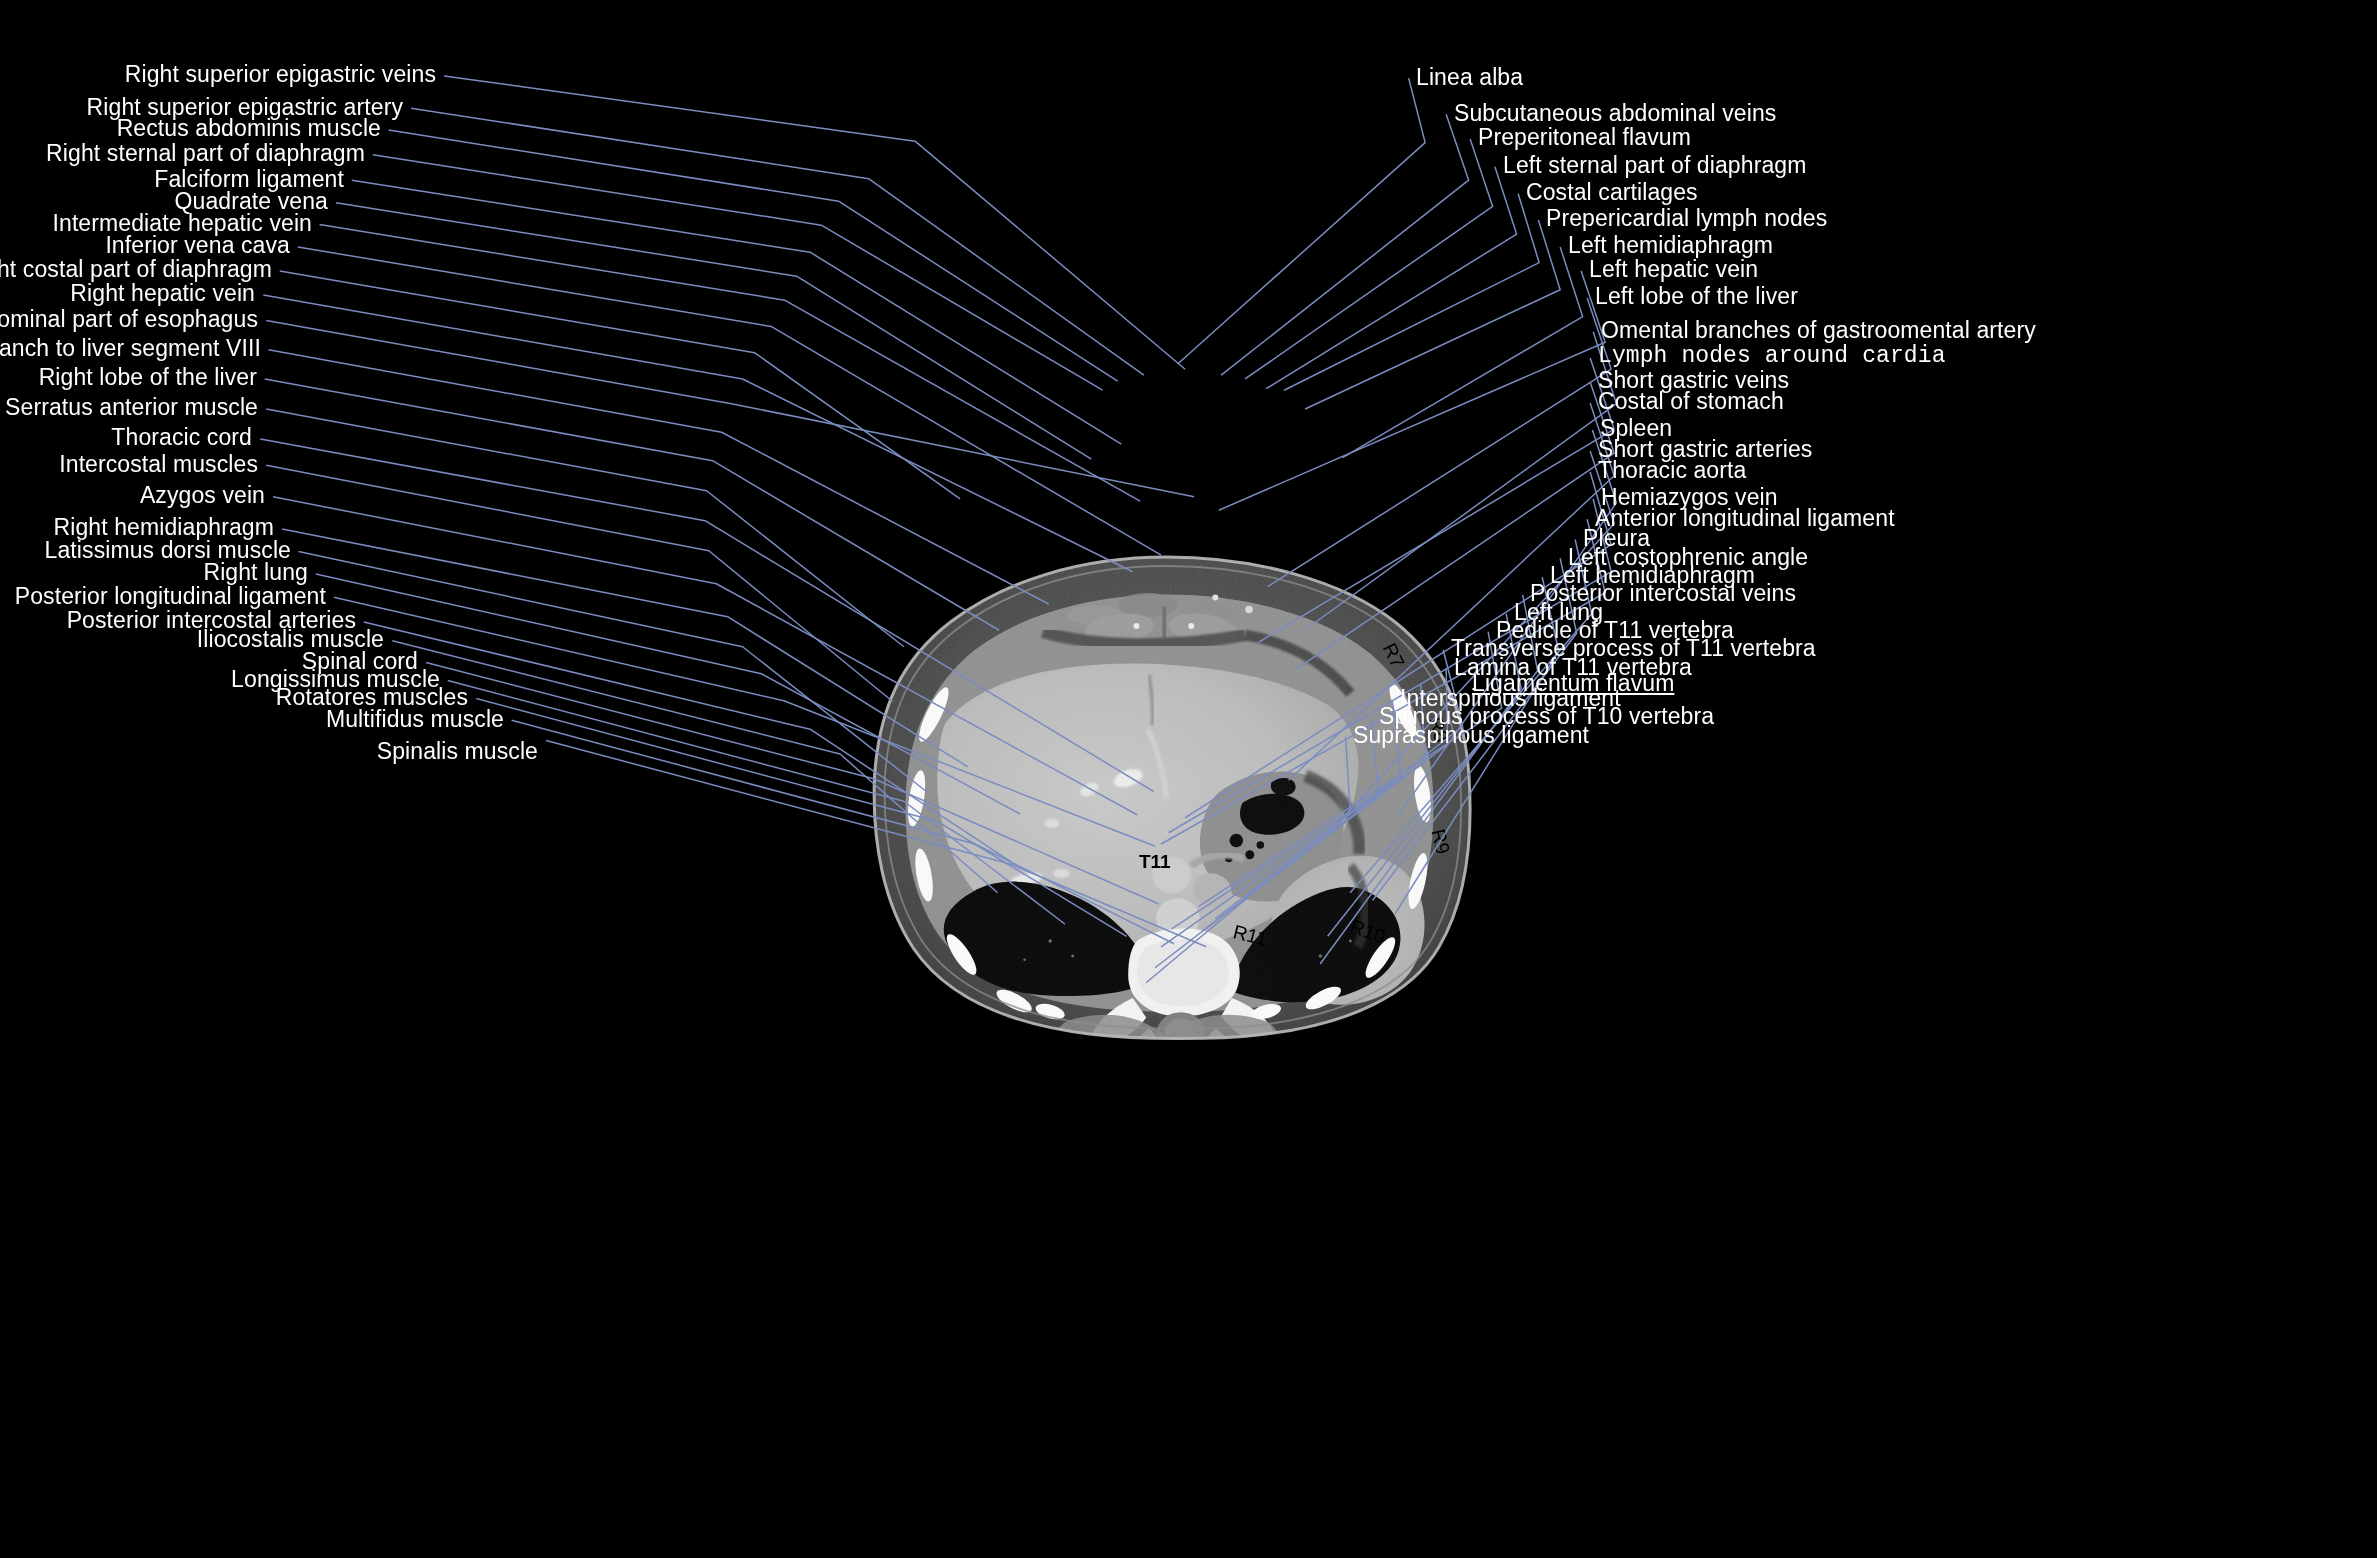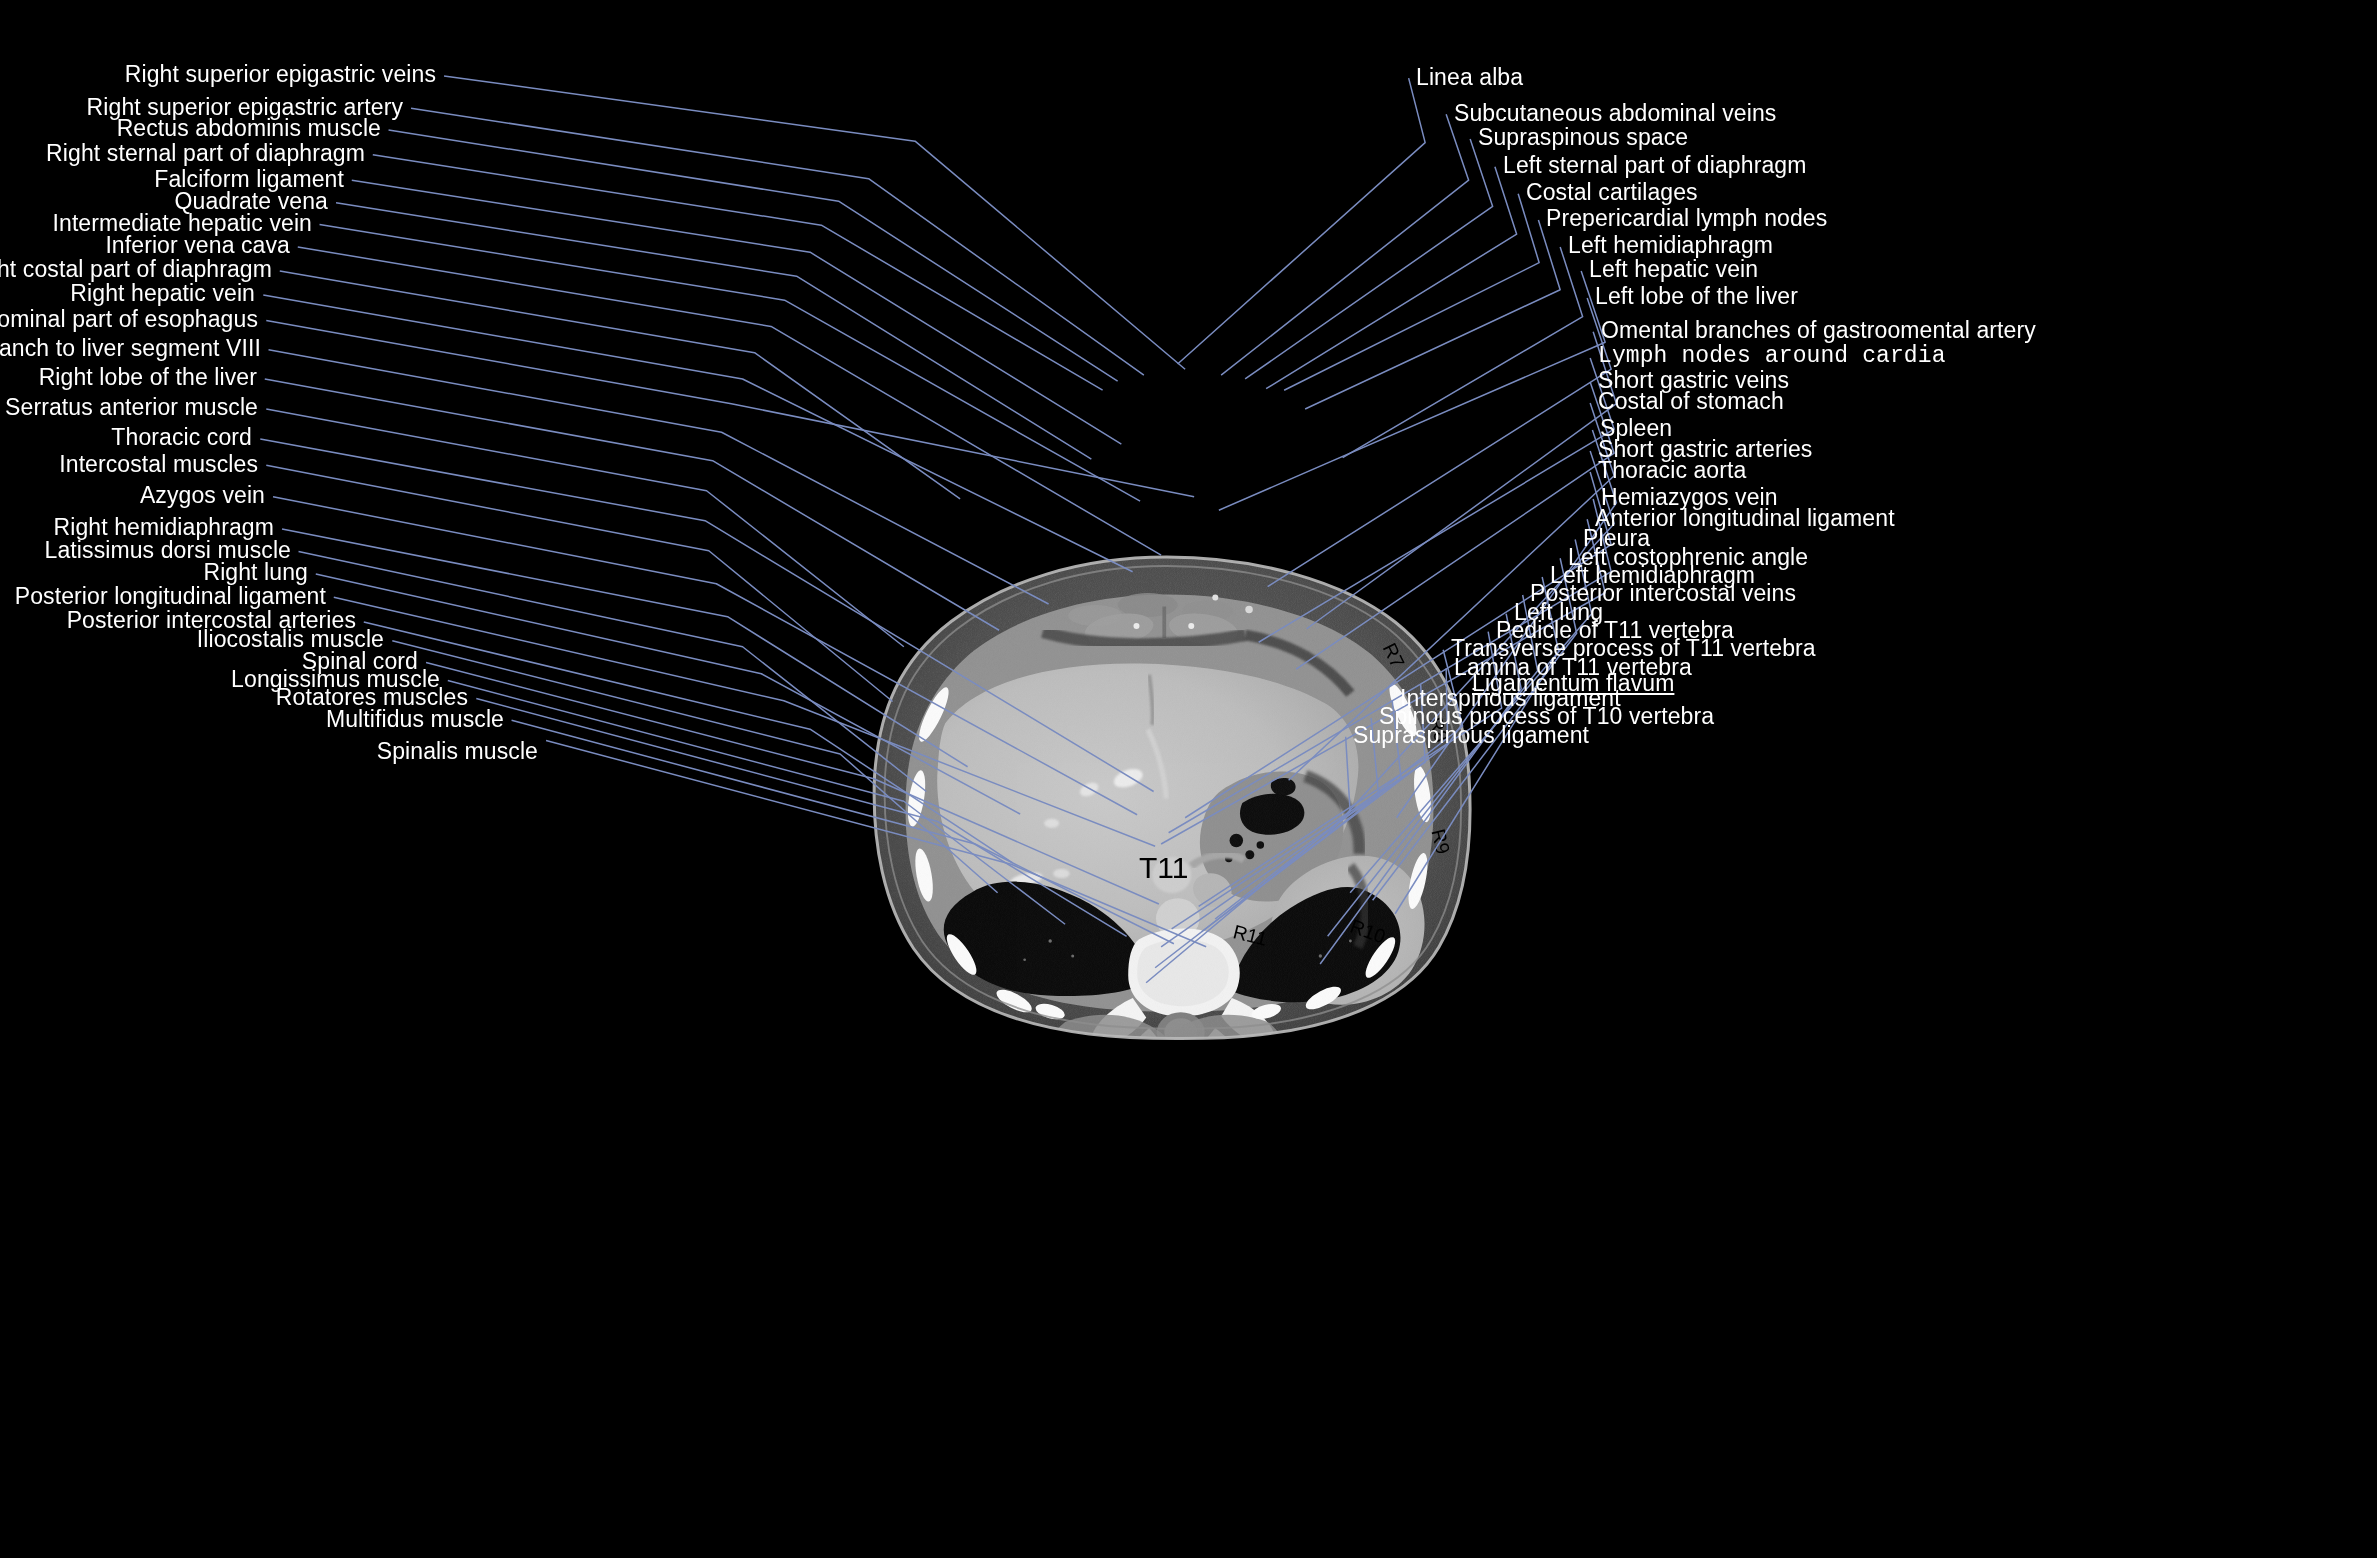--- a/index.html
+++ b/index.html
@@ -30,21 +30,21 @@
     letter-spacing:0.1px;
   }
   .lbl.right{left:0;}
   .lbl.left{right:0;text-align:right;}
 
   
   .bone{
     position:absolute;color:#000;font-size:19.5px;font-weight:400;
     white-space:nowrap;
   }
-  .bone.vert{font-size:30px;}
+  .bone.vert{font-size:19px;font-weight:bold;}
 </style>
 </head>
 <body>
 
 <div id="figure">
 
   <div id="ct-wrap">
     <svg id="ct-svg" viewBox="0 0 910 660" preserveAspectRatio="none">
       <defs>
         <radialGradient id="fatGrad" cx="50%" cy="45%" r="62%">
@@ -328,21 +328,21 @@
       <div class="lbl left" style="right: 1993px; top: 627px;">Iliocostalis muscle</div>
       <div class="lbl left" style="right: 1959px; top: 649px;">Spinal cord</div>
       <div class="lbl left" style="right: 1937px; top: 667px;">Longissimus muscle</div>
       <div class="lbl left" style="right: 1909px; top: 685px;">Rotatores muscles</div>
       <div class="lbl left" style="right: 1873px; top: 707px;">Multifidus muscle</div>
       <div class="lbl left" style="right: 1839px; top: 727px; margin-top: 12px;">Spinalis muscle</div>
     </div>
   <div id="labels-right">
       <div class="lbl right" style="left: 1416px; top: 65px;">Linea alba</div>
       <div class="lbl right" style="left: 1454px; top: 101px;">Subcutaneous abdominal veins</div>
-      <div class="lbl right" style="left: 1478px; top: 125px;">Supraspinous space</div>
+      <div class="lbl right" style="left: 1478px; top: 125px;">Preperitoneal flavum</div>
       <div class="lbl right" style="left: 1503px; top: 153px;">Left sternal part of diaphragm</div>
       <div class="lbl right" style="left: 1526px; top: 180px;">Costal cartilages</div>
       <div class="lbl right" style="left: 1546px; top: 206px;">Prepericardial lymph nodes</div>
       <div class="lbl right" style="left: 1568px; top: 233px;">Left hemidiaphragm</div>
       <div class="lbl right" style="left: 1589px; top: 257px;">Left hepatic vein</div>
       <div class="lbl right" style="left: 1595px; top: 284px;">Left lobe of the liver</div>
       <div class="lbl right" style="left: 1601px; top: 318px;">Omental branches of gastroomental artery</div>
       <div class="lbl right" style="left: 1598px; top: 344px; font-family: Liberation Mono, monospace;">Lymph nodes around cardia</div>
       <div class="lbl right" style="left: 1598px; top: 368px;">Short gastric veins</div>
       <div class="lbl right" style="left: 1598px; top: 389px;">Costal of stomach</div>

